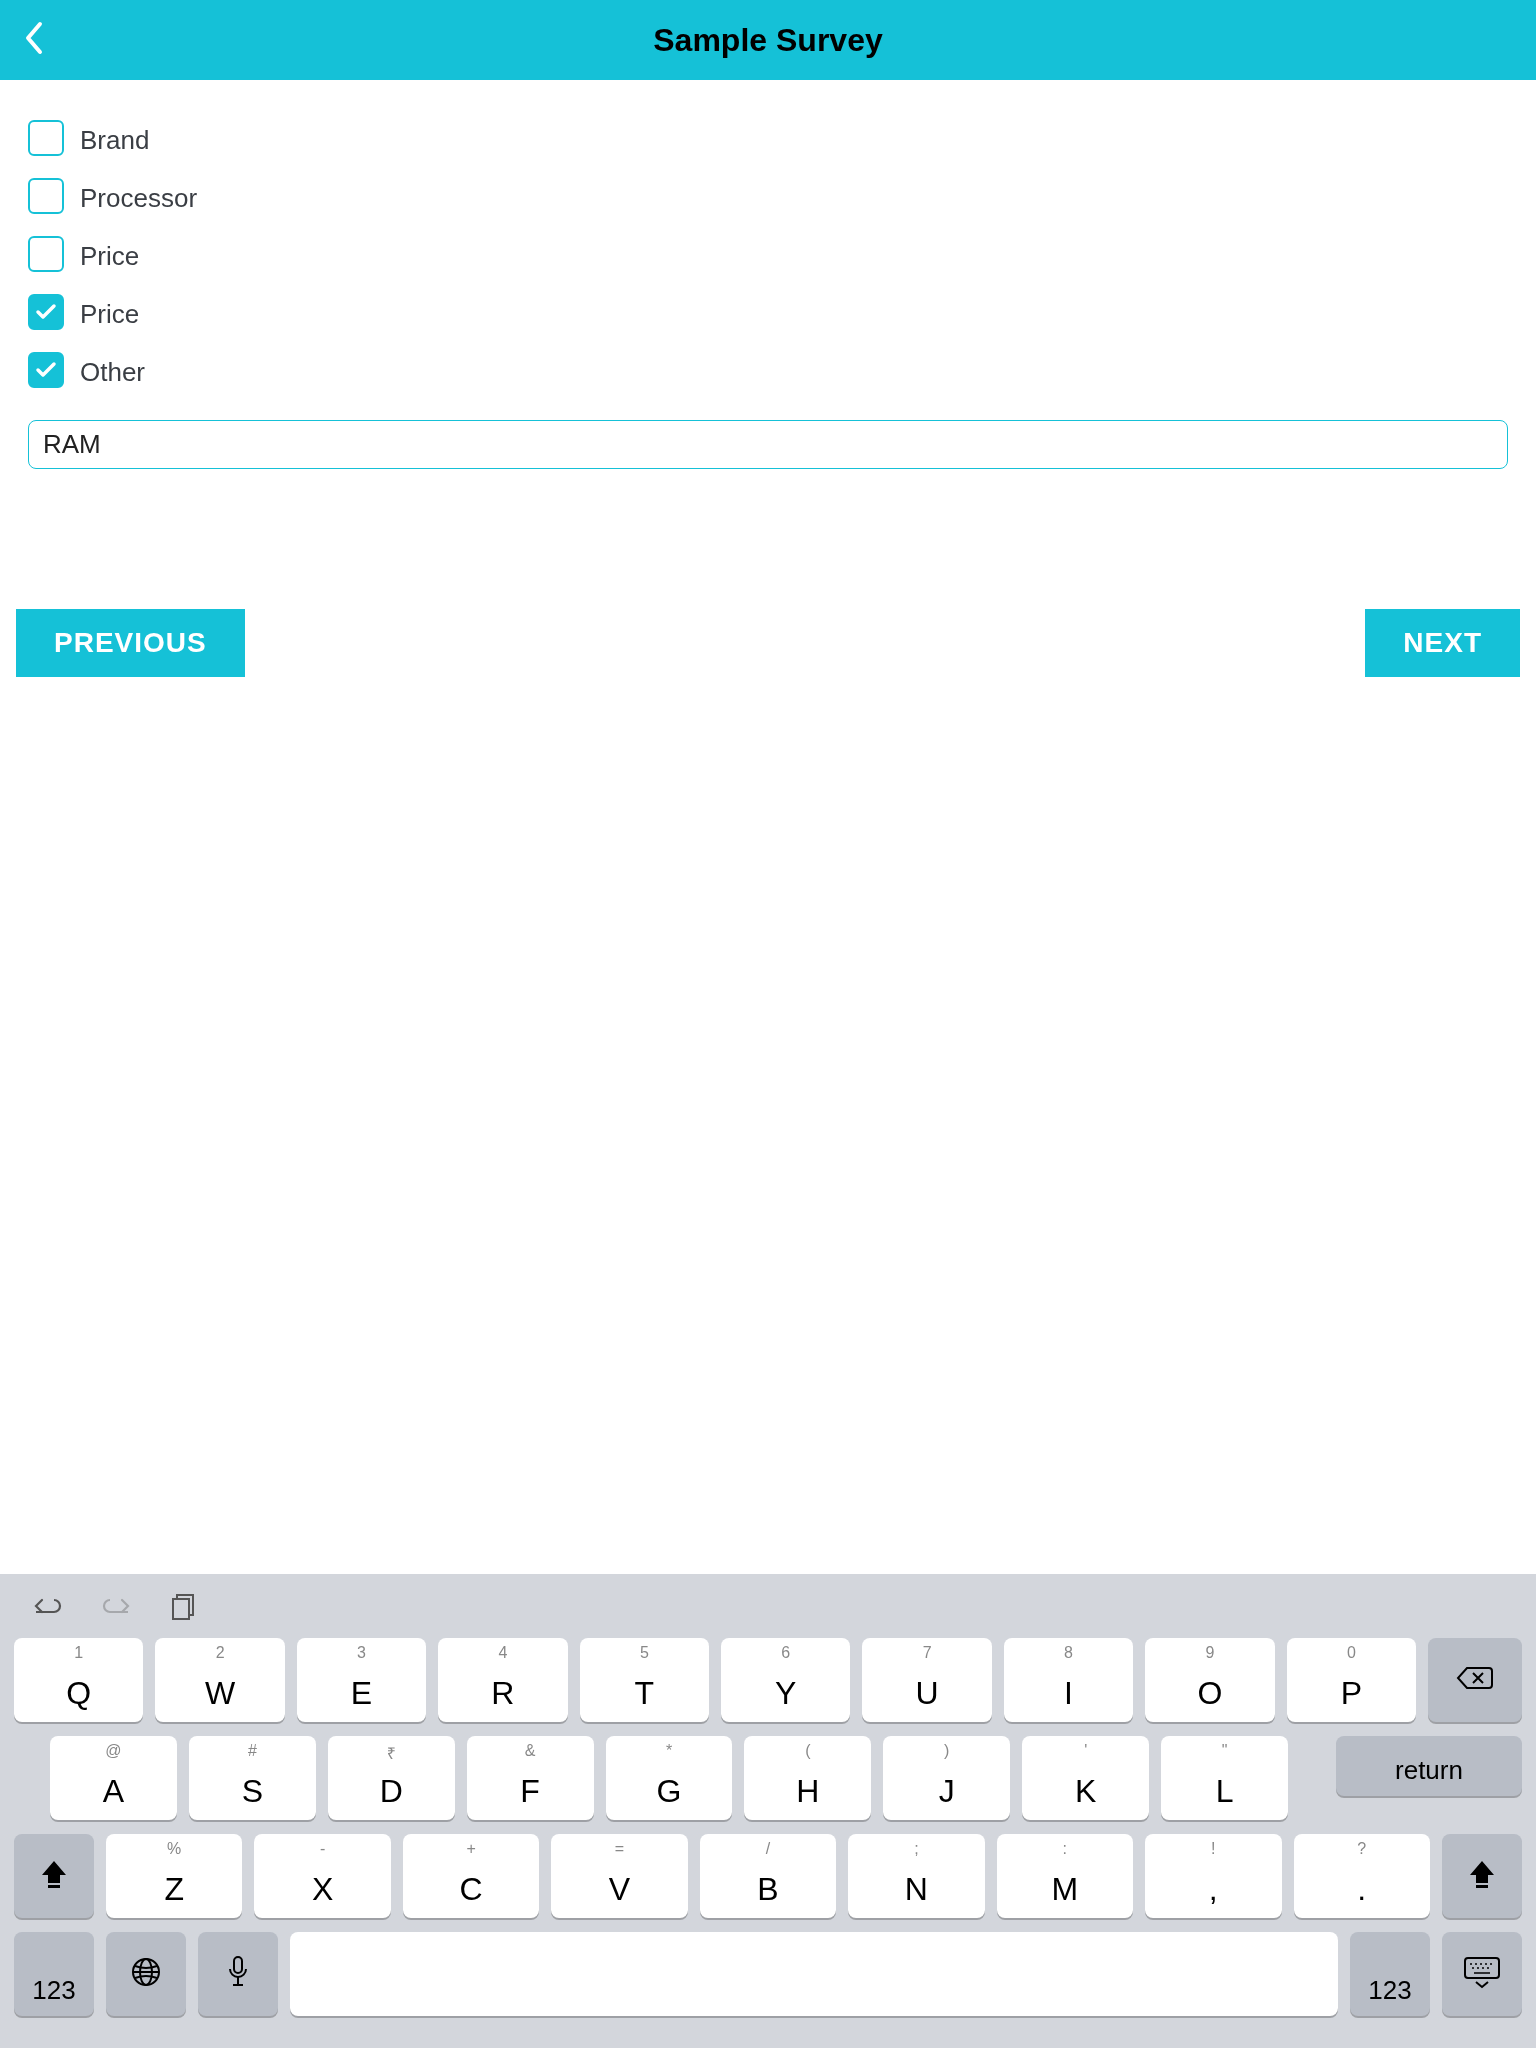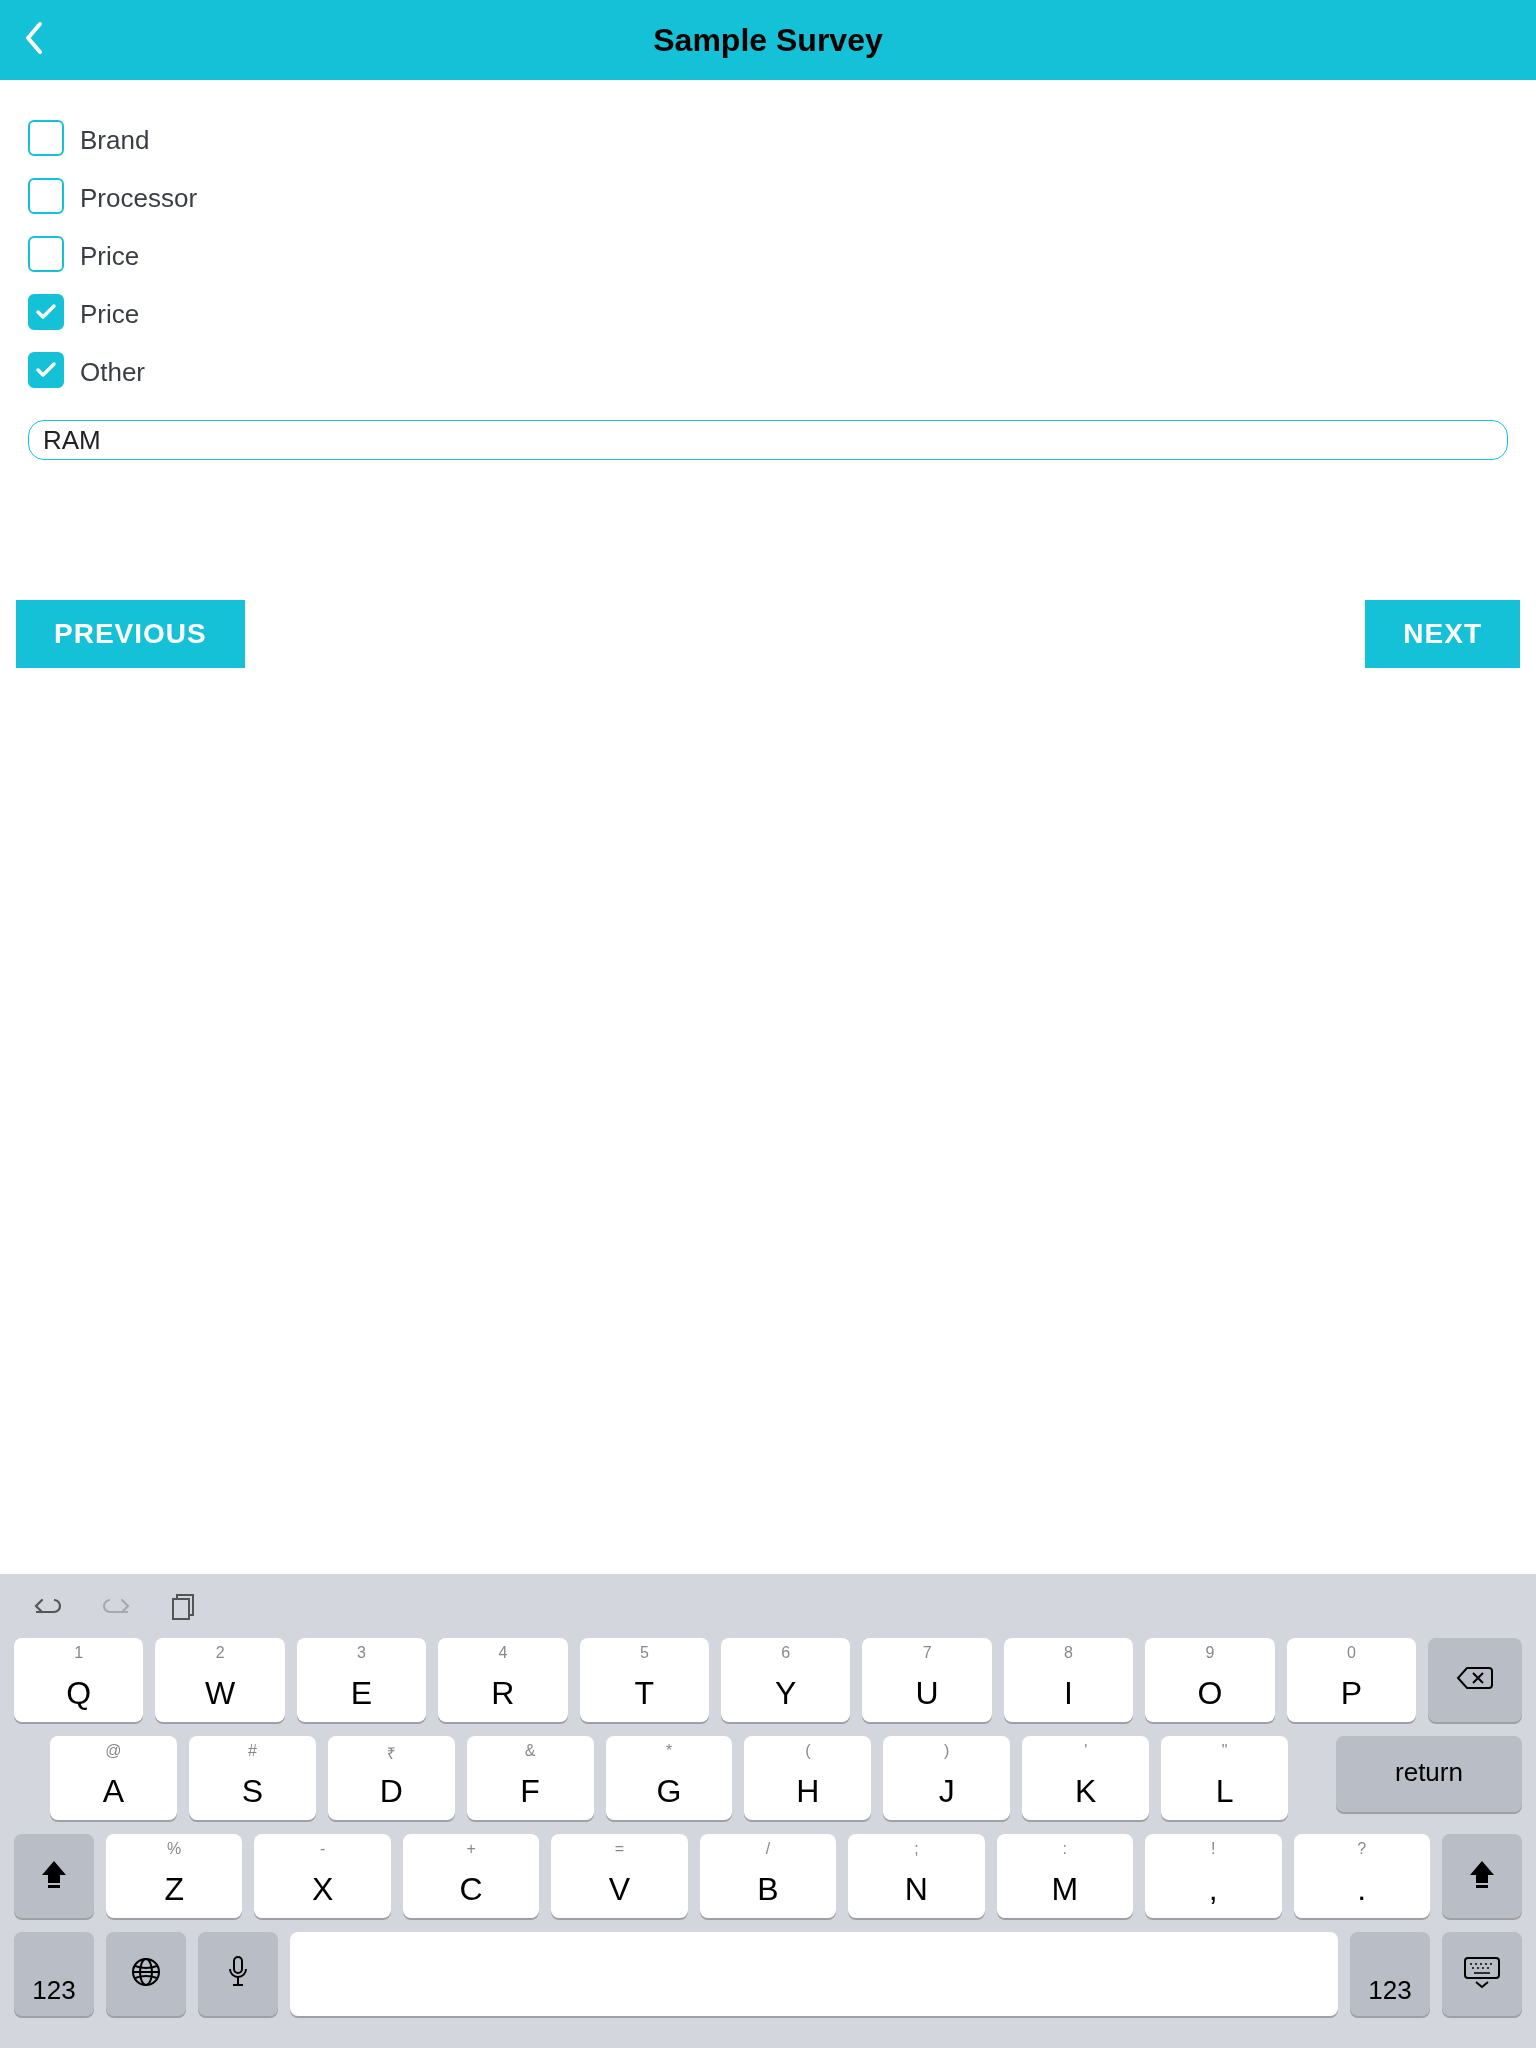--- a/index.html
+++ b/index.html
@@ -61,23 +61,23 @@
     }
     .checkbox.checked {
       background: #15c1d7;
     }
     .option-label {
       font-size: 26px;
       color: #3a3e44;
     }
     .other-input {
       width: 100%;
-      height: 40px;
+      height: 49px;
       border: 1px solid #15c1d7;
-      border-radius: 16px;
+      border-radius: 8px;
       padding: 12px 14px;
       font-size: 26px;
       color: #222;
       margin-top: 10px;
       outline: none;
     }
     .nav-buttons {
       display: flex;
       justify-content: space-between;
       margin-top: 140px;
@@ -152,22 +152,22 @@
     .key .main {
       font-size: 32px;
       color: #000;
     }
     .key.special {
       background: #b8bdc6;
     }
     .key.return-key {
       background: #b8bdc6;
       flex: 0 0 186px;
-      height: 76px;
-      justify-content: center;
+      height: 60px;
+      justify-content: flex-end;
     }
     .key.return-key .main {
       font-size: 26px;
     }
     .key.backspace {
       flex: 0 0 94px;
       justify-content: center;
     }
     .key.shift {
       flex: 0 0 80px;

